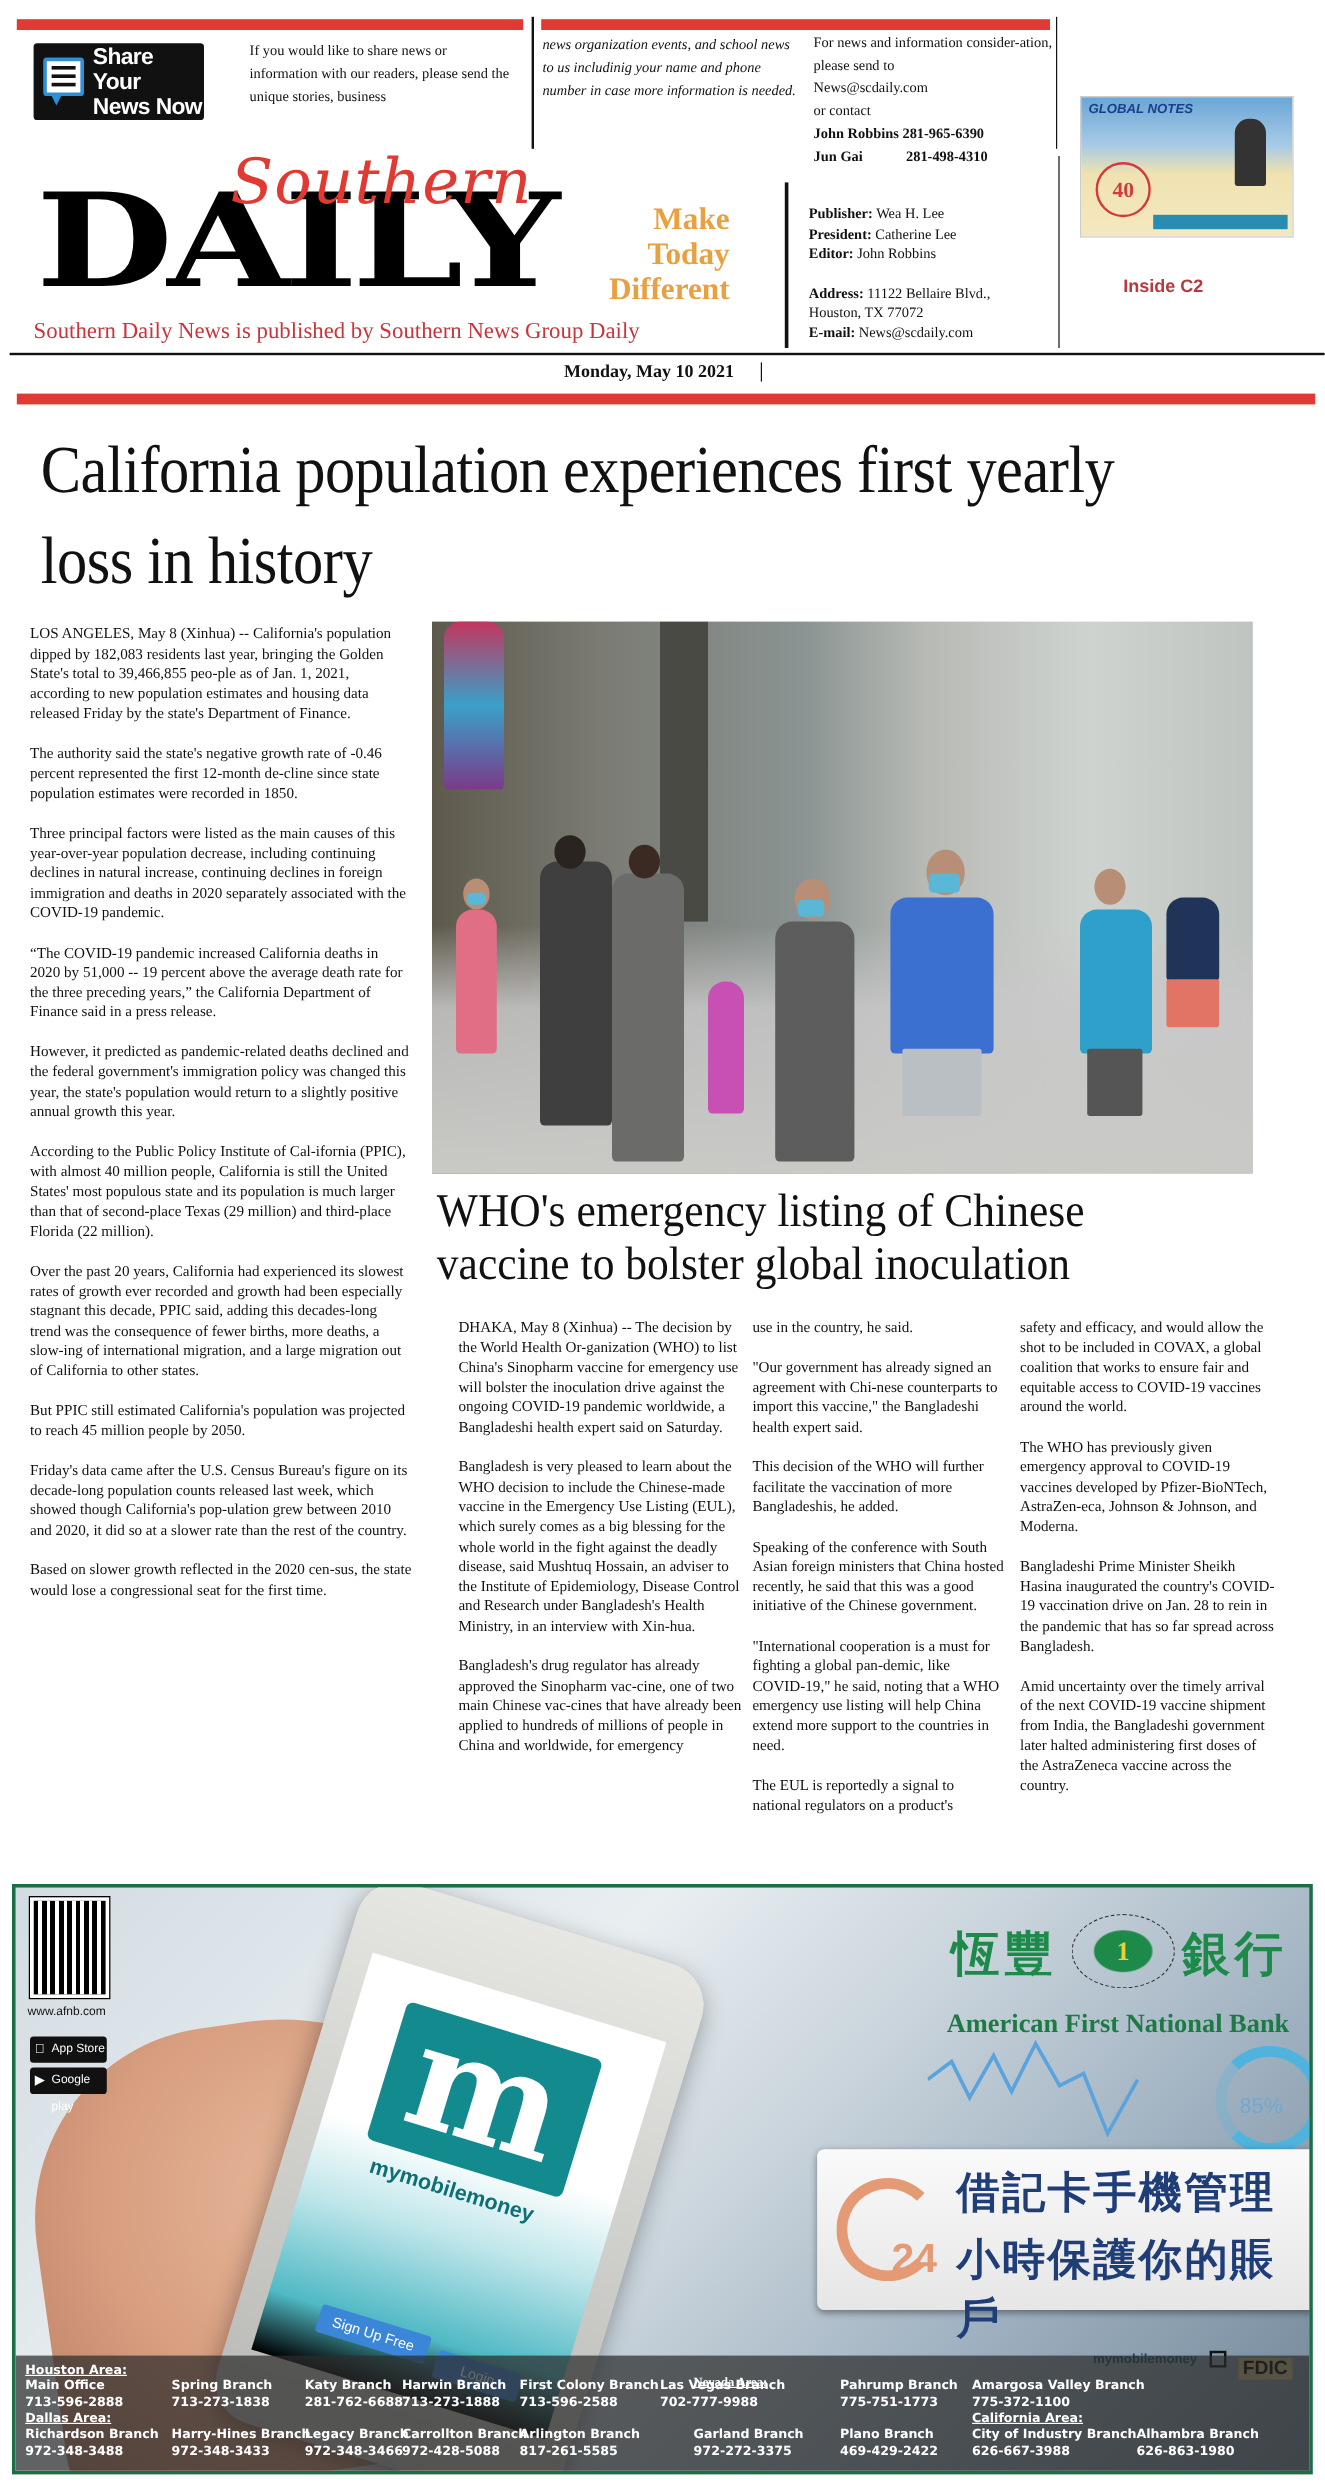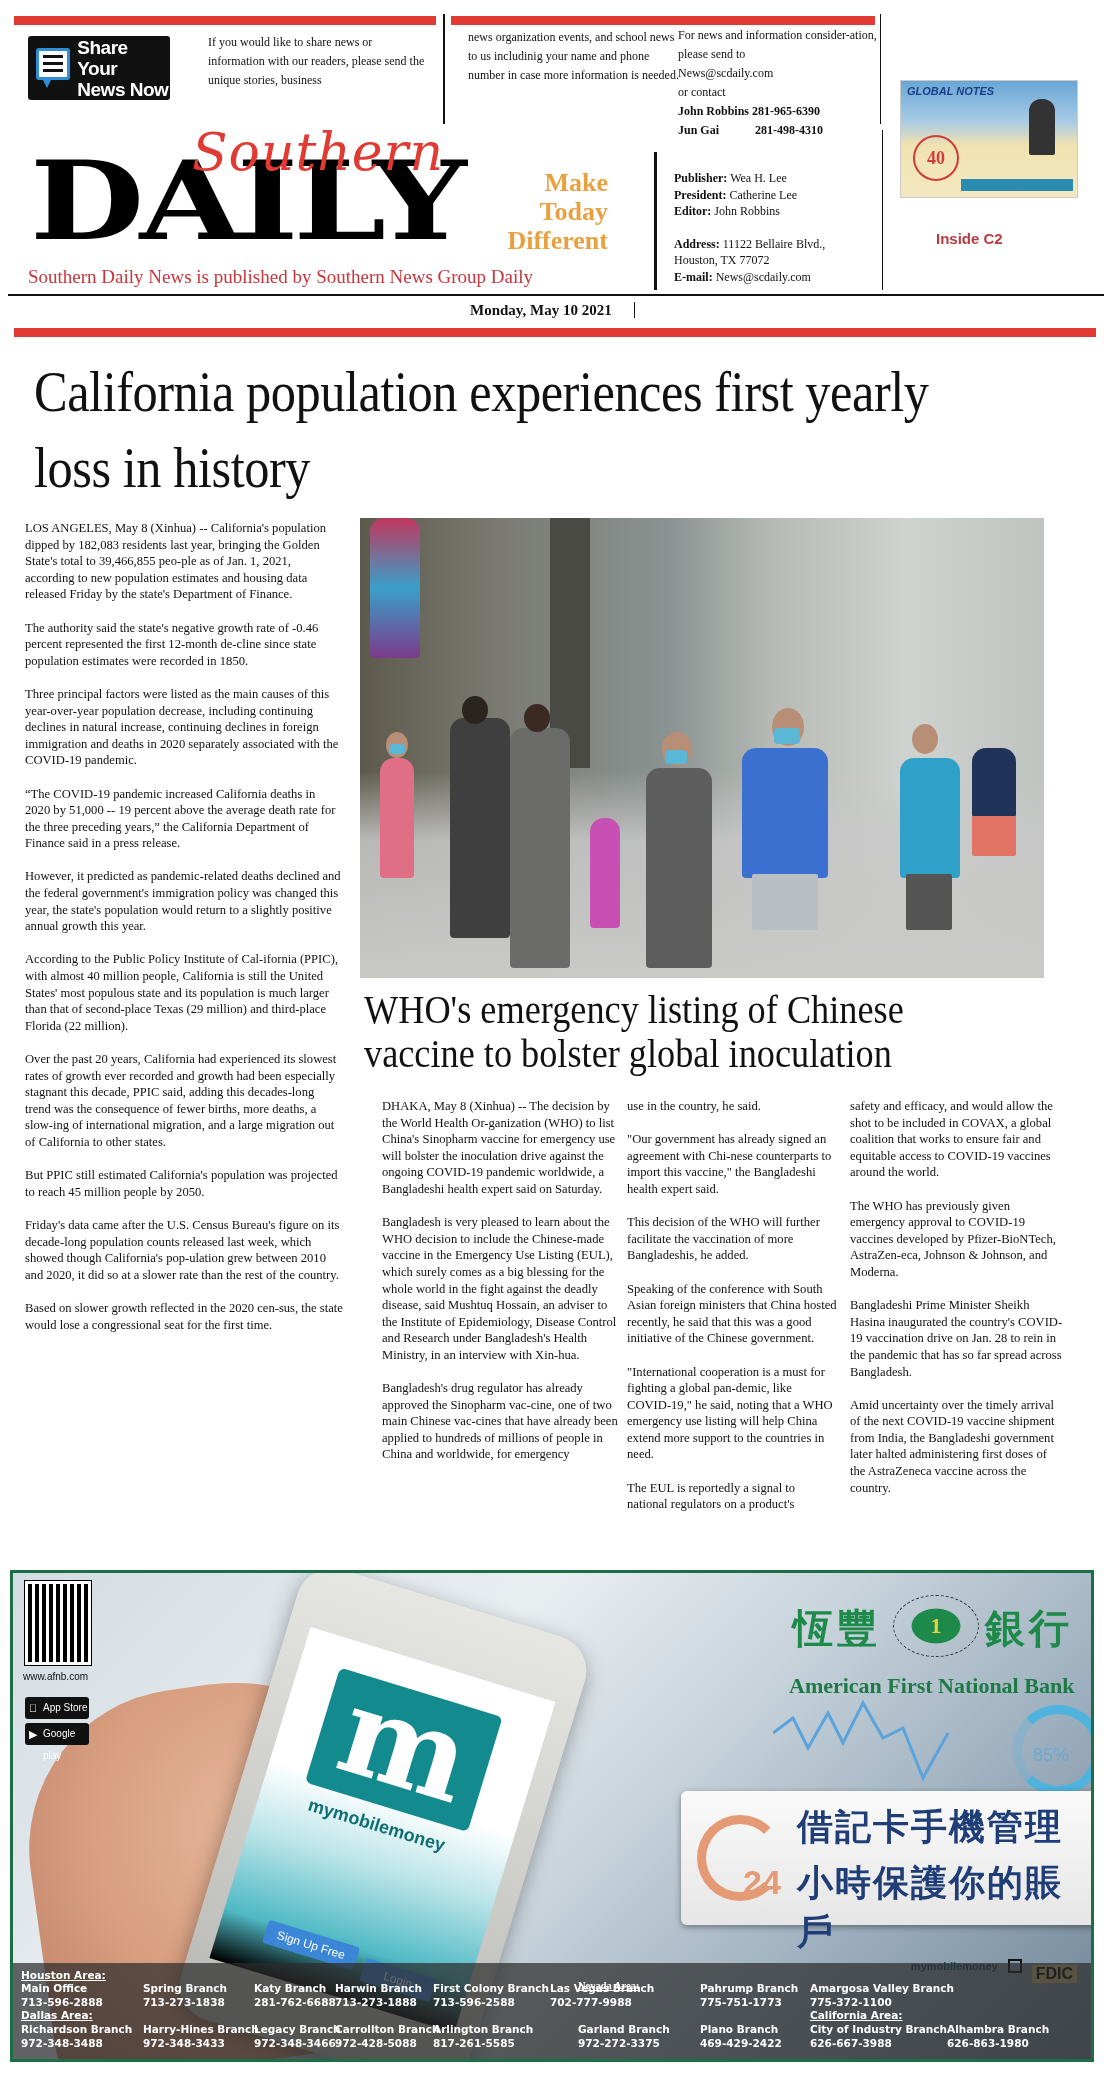--- a/index.html
+++ b/index.html
@@ -103,21 +103,21 @@
       </div>
     <div class="tail"></div>
   </div>
   <div class="txt">
     <div>Share Your</div>
     <div>News Now</div>
   </div>
 </div>
 
 <div class="abs blurb" style="left:208px; top:33px; width:222px;">If you would like to share news or information with our readers, please send the unique stories, business</div>
-<div class="abs blurb" style="left:468px; top:28px; width:218px;">news organization events, and school news to us includinig your name and phone number in case more information is needed.</div>
+<div class="abs blurb" style="left:452px; top:28px; width:218px;font-style:italic;">news organization events, and school news to us includinig your name and phone number in case more information is needed.</div>
 
 <div class="abs contact" style="left:678px; top:26px; width:200px;">
   <div>For news and information consider-ation, please send to</div>
   <div>News@scdaily.com</div>
   <div>or contact</div>
   <div><b>John Robbins</b> <b>281-965-6390</b></div>
   <div><b style="display:inline-block; width:74px;">Jun Gai</b> <b>281-498-4310</b></div>
 </div>
 
 <div class="abs global-notes">

